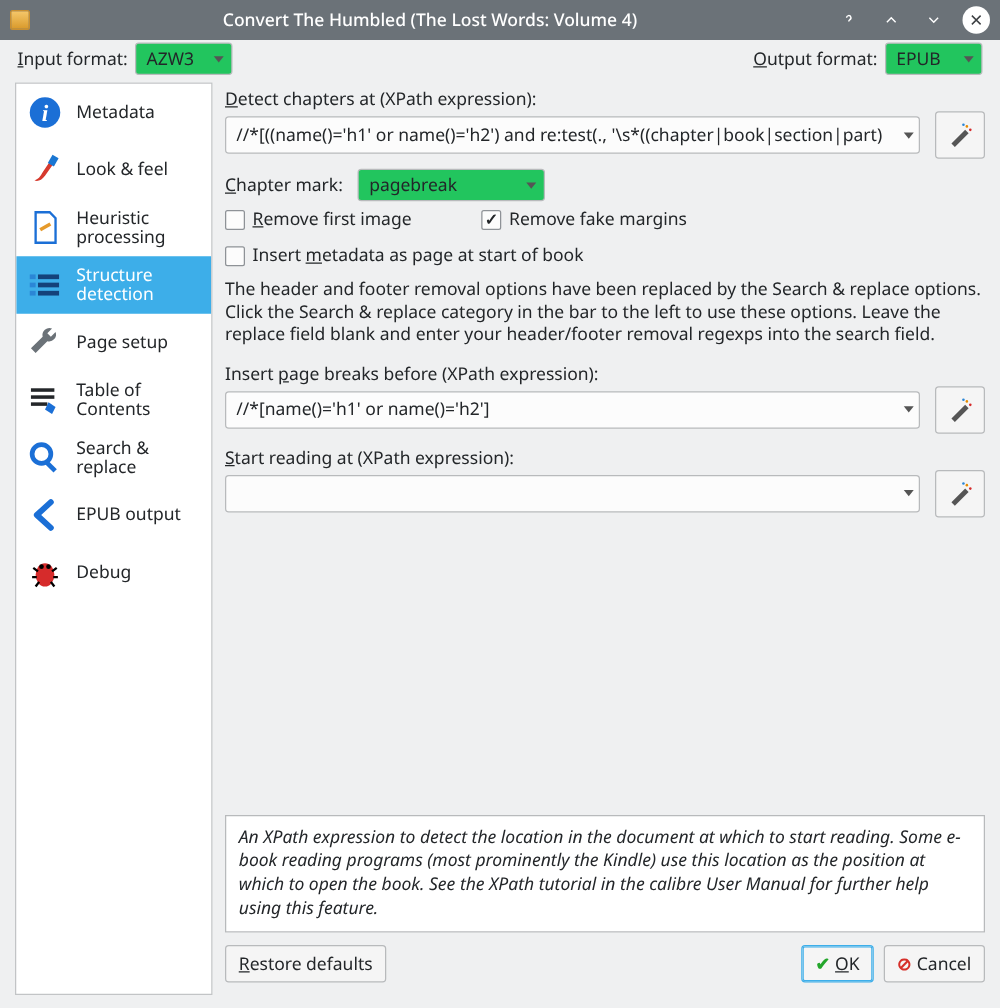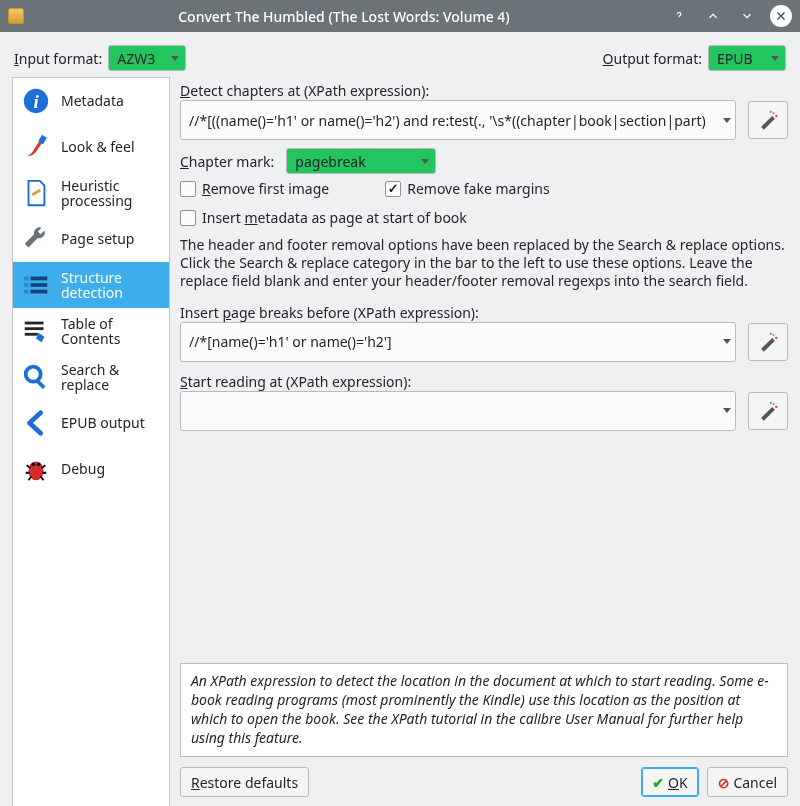--- a/index.html
+++ b/index.html
@@ -47,21 +47,21 @@
     background:#ffffff;
     color:#3c3f42;
     width:22px; height:22px;
   }
   .titlebar .close svg { stroke:#3c3f42; }
 
   
   .formatbar {
     display:flex;
     align-items:center;
-    padding:13px 14px 6px 14px;
+    padding:2px 14px 6px 14px;
     font-size:14px;
   }
   .formatbar .lbl { text-decoration: none; }
   .formatbar .lbl .ul { text-decoration: underline; }
   .formatbar .spacer { flex:1; }
   .select {
     display:inline-flex; align-items:center;
     height:26px;
     border:1px solid #b8babc;
     border-radius:3px;
@@ -115,21 +115,21 @@
     display:flex;
     flex-direction:column;
     overflow:hidden;
   }
   .row { display:flex; align-items:center; gap:6px; margin:0 0; font-size:14px; }
   .row .lbl { white-space:nowrap; }
   .combo {
     flex:1;
     display:flex;
     align-items:center;
-    height:40px;
+    height:30px;
     border:1px solid #b8babc;
     border-radius:3px;
     background:#fcfcfc;
     padding:0 4px 0 8px;
     overflow:hidden;
   }
   .combo .text {
     flex:1;
     white-space:nowrap;
     overflow:hidden;
@@ -287,44 +287,44 @@
     </div>
     <div class="side-item">
       <span class="icon">
         <svg width="30" height="30" viewBox="0 0 32 32">
             <path d="M8 3h12l5 5v21H8z" fill="#fff" stroke="#1b6fd6" stroke-width="2"></path>
             <rect x="11" y="14" width="10" height="3" transform="rotate(-30 16 15)" fill="#e69a2b"></rect>
           </svg>
       </span>
       <span class="label">Heuristic processing</span>
     </div>
-    <div class="side-item">
-      <span class="icon">
-        <svg width="30" height="30" viewBox="0 0 32 32">
-            <path d="M22 4a6 6 0 0 0-8 7L4 21l4 4 10-10a6 6 0 0 0 7-8l-4 4-3-3z" fill="#6b7278"></path>
-          </svg>
-      </span>
-      <span class="label">Page setup</span>
-    </div>
     <div class="side-item selected">
       <span class="icon">
         <svg width="30" height="30" viewBox="0 0 32 32">
             <rect x="3" y="7" width="5" height="4" fill="#2b86d6"></rect>
             <rect x="3" y="14" width="5" height="4" fill="#2b86d6"></rect>
             <rect x="3" y="21" width="5" height="4" fill="#2b86d6"></rect>
             <rect x="10" y="7" width="18" height="4" fill="#14427a"></rect>
             <rect x="10" y="14" width="18" height="4" fill="#14427a"></rect>
             <rect x="10" y="21" width="18" height="4" fill="#14427a"></rect>
           </svg>
       </span>
       <span class="label">Structure detection</span>
     </div>
     <div class="side-item">
       <span class="icon">
         <svg width="30" height="30" viewBox="0 0 32 32">
+            <path d="M22 4a6 6 0 0 0-8 7L4 21l4 4 10-10a6 6 0 0 0 7-8l-4 4-3-3z" fill="#6b7278"></path>
+          </svg>
+      </span>
+      <span class="label">Page setup</span>
+    </div>
+    <div class="side-item">
+      <span class="icon">
+        <svg width="30" height="30" viewBox="0 0 32 32">
             <rect x="4" y="6" width="20" height="3" fill="#232629"></rect>
             <rect x="4" y="12" width="20" height="3" fill="#232629"></rect>
             <rect x="4" y="18" width="14" height="3" fill="#232629"></rect>
             <path d="M19 18l6 4-3 6-6-4z" fill="#1b6fd6"></path>
           </svg>
       </span>
       <span class="label">Table of Contents</span>
     </div>
     <div class="side-item">
       <span class="icon">

